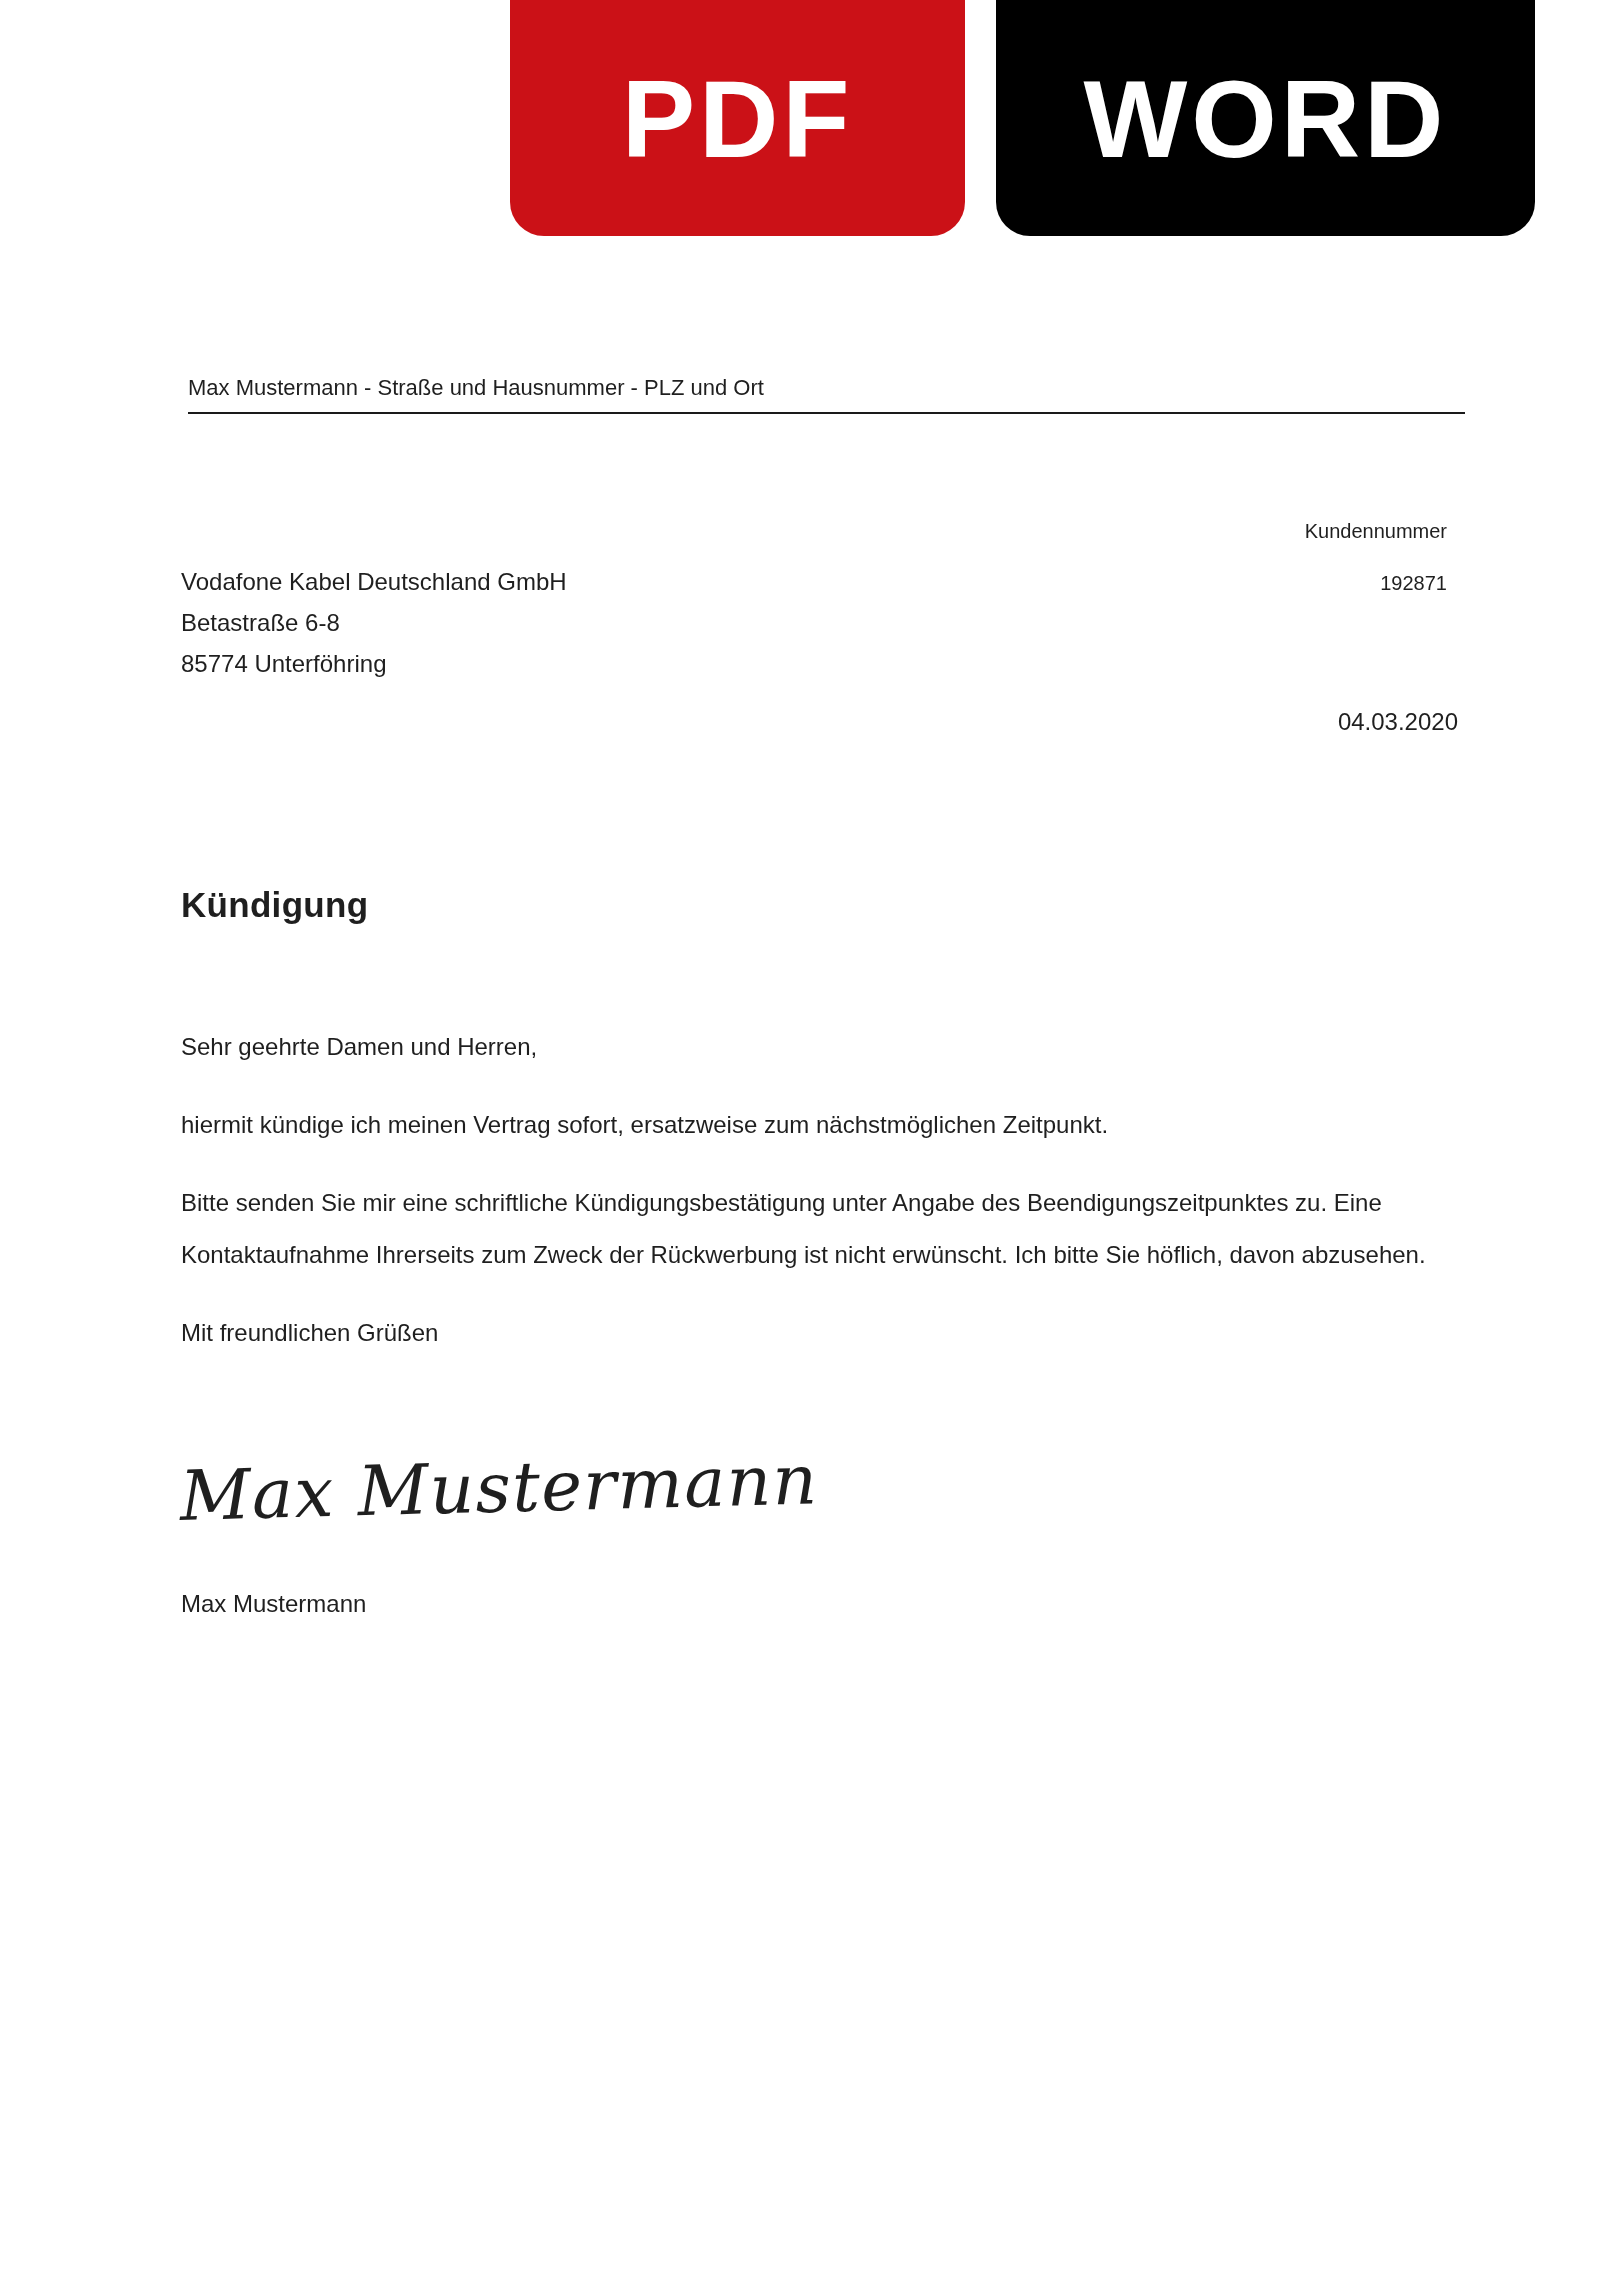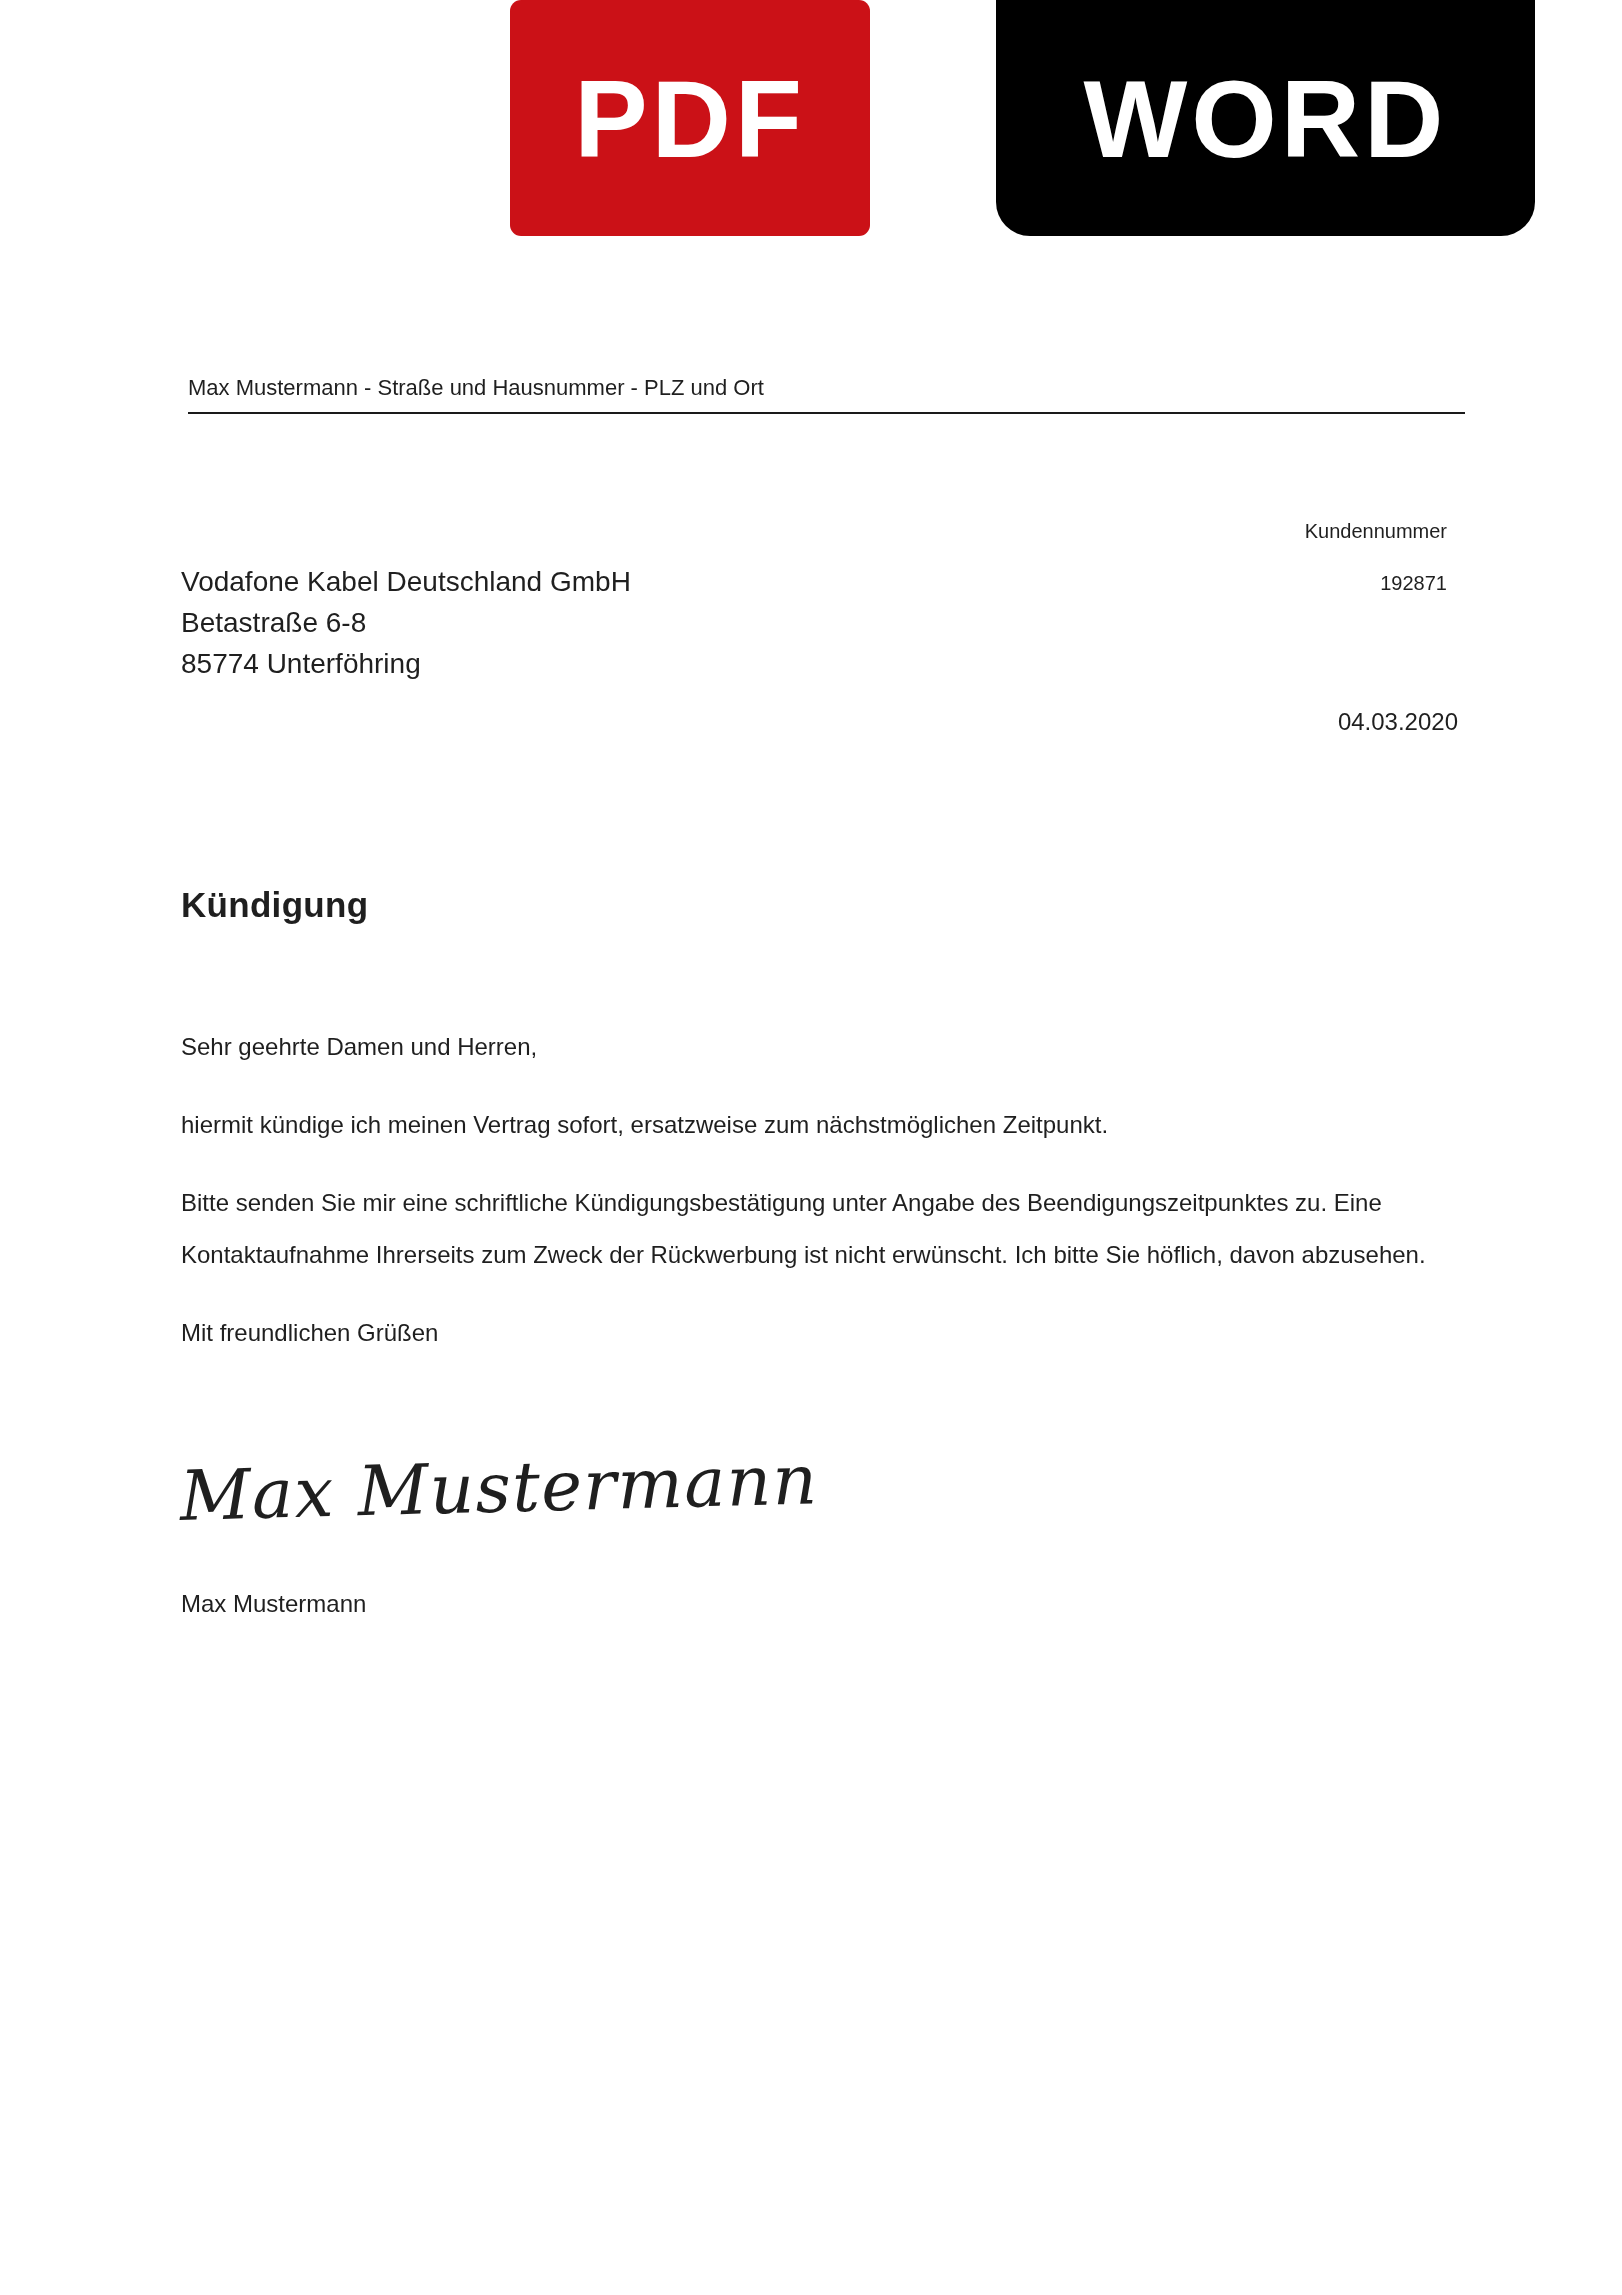--- a/index.html
+++ b/index.html
@@ -28,21 +28,21 @@
     align-items: center;
     justify-content: center;
     color: #ffffff;
     font-weight: 700;
     font-size: 110px;
     letter-spacing: 3.9px;
     border: none;
     cursor: pointer;
     font-family: "Liberation Sans", "DejaVu Sans", sans-serif;
   }
-  .btn-pdf  { left: 510px;  width: 360px; border-radius: 11px; }
+  .btn-pdf  { left: 510px;  width: 455px; }
   .btn-word { left: 996px; width: 539px; }
 
   
   .sender-line {
     position: absolute;
     left: 188px;
     top: 374px;
     width: 1277px;
     font-size: 22px;
     line-height: 27.5px;
@@ -54,21 +54,21 @@
     right: 176px;
     top: 505px;
     text-align: right;
     font-size: 20px;
     line-height: 52px;
   }
   .recipient {
     position: absolute;
     left: 181px;
     top: 561px;
-    font-size: 28px;
+    font-size: 24px;
     line-height: 41px;
   }
   .letter-date {
     position: absolute;
     right: 165px;
     top: 708px;
     font-size: 24px;
     text-align: right;
   }
   .subject {

